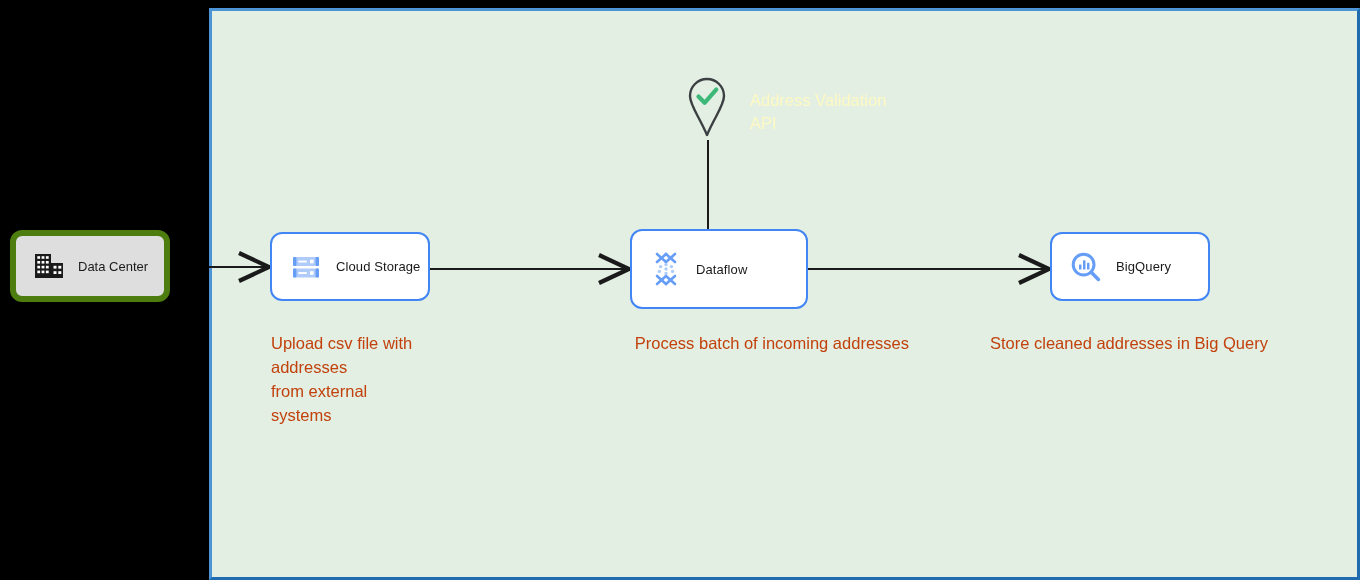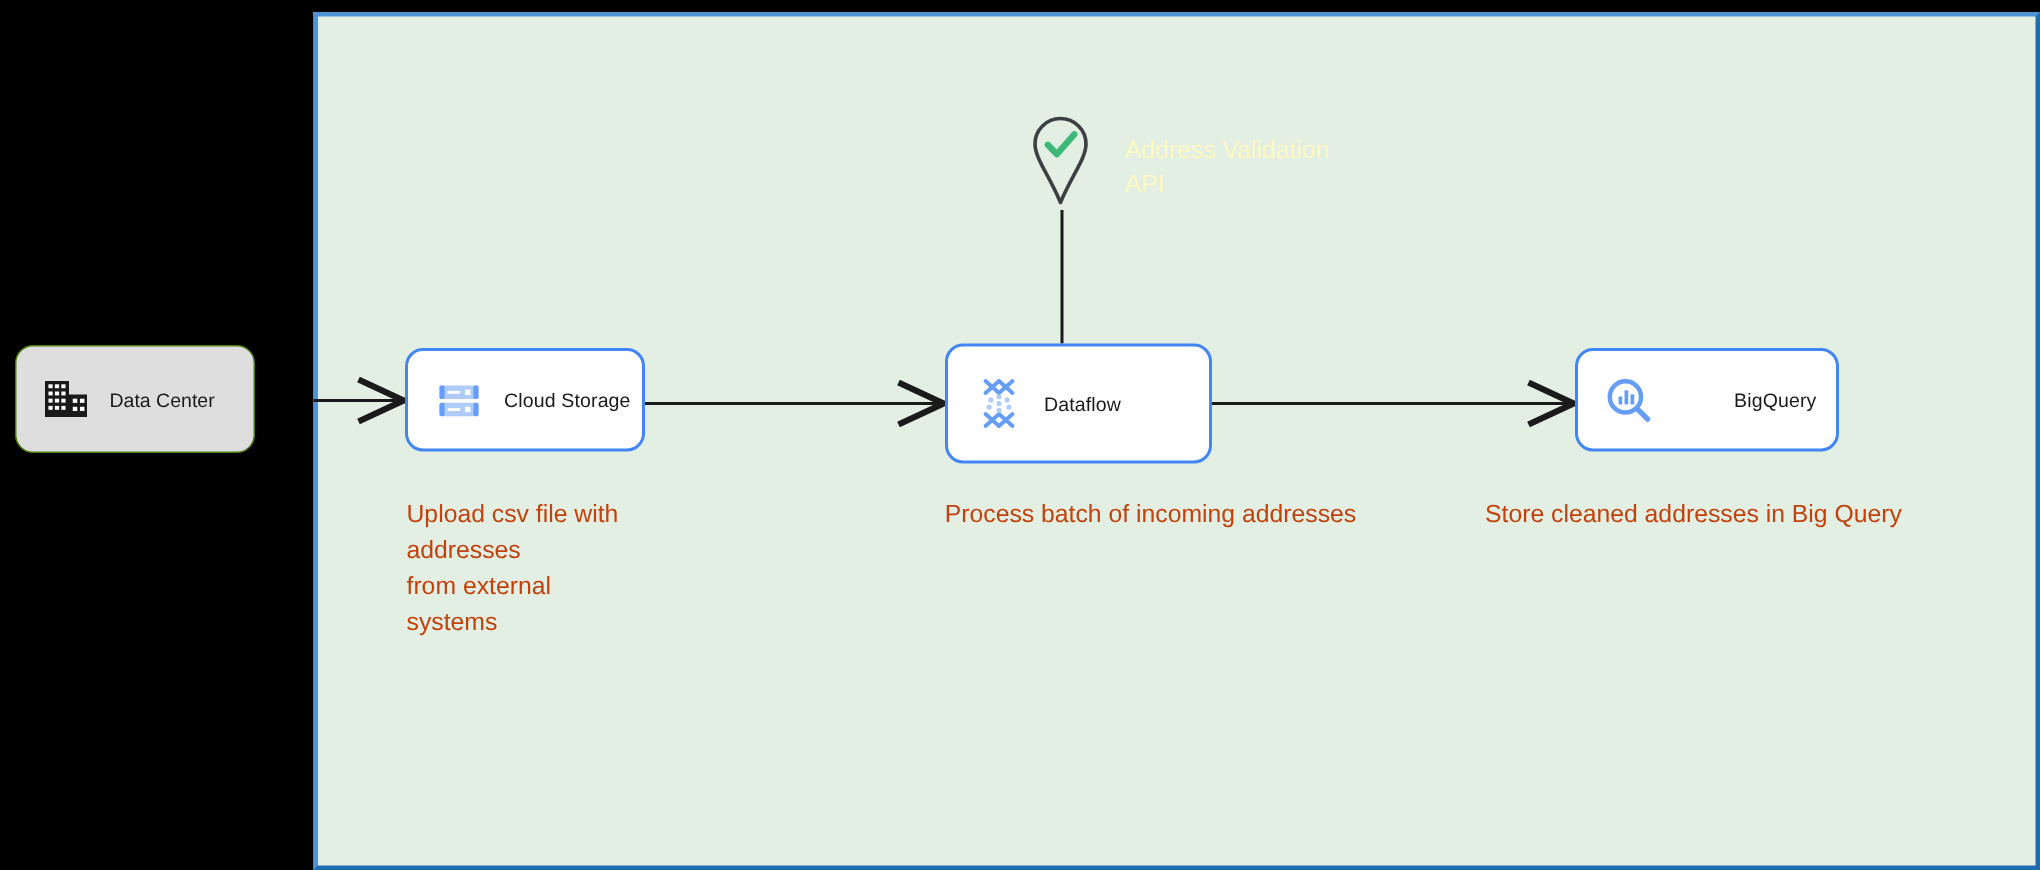--- a/index.html
+++ b/index.html
@@ -57,52 +57,52 @@
     letter-spacing: 0.1px;
   }
 
   
   .ext-node {
     position: absolute;
     box-sizing: border-box;
     display: flex;
     align-items: center;
     background: #dedede;
-    border: 1px solid #4d7c0f;
+    border: 6px solid #4d7c0f;
     border-radius: 12px;
   }
   .ext-node .node-icon {
     flex: 0 0 auto;
     margin-left: 18px;
     margin-right: 14px;
     display: flex;
     align-items: center;
   }
   .ext-node .node-label {
     font-size: 13px;
     color: #1a1a1a;
     white-space: nowrap;
   }
 
   
   #node-datacenter   { left: 10px;   top: 230px; width: 160px; height: 72px; }
   #node-cloudstorage { left: 270px;  top: 232px; width: 160px; height: 69px; }
   #node-dataflow     { left: 630px;  top: 229px; width: 178px; height: 80px; }
-  #node-bigquery     { left: 1050px; top: 232px; width: 176px; height: 69px; gap: 40px; }
+  #node-bigquery     { left: 1050px; top: 232px; width: 160px; height: 69px; }
 
   
   .caption {
     position: absolute;
     font-size: 16.5px;
     color: #c2410c;
     line-height: 24px;
     white-space: pre-line;
   }
   #caption-storage  { left: 271px; top: 331px; width: 250px; text-align: left; }
-  #caption-dataflow { left: 569px; top: 331px; width: 340px; text-align: center; margin-left: 28px; }
+  #caption-dataflow { left: 569px; top: 331px; width: 340px; text-align: right; }
   #caption-bigquery { left: 990px; top: 331px; width: 380px; text-align: left; }
 
   
   #svc-address-validation {
     position: absolute;
     left: 686px;
     top: 76px;
     display: flex;
     align-items: flex-start;
   }

